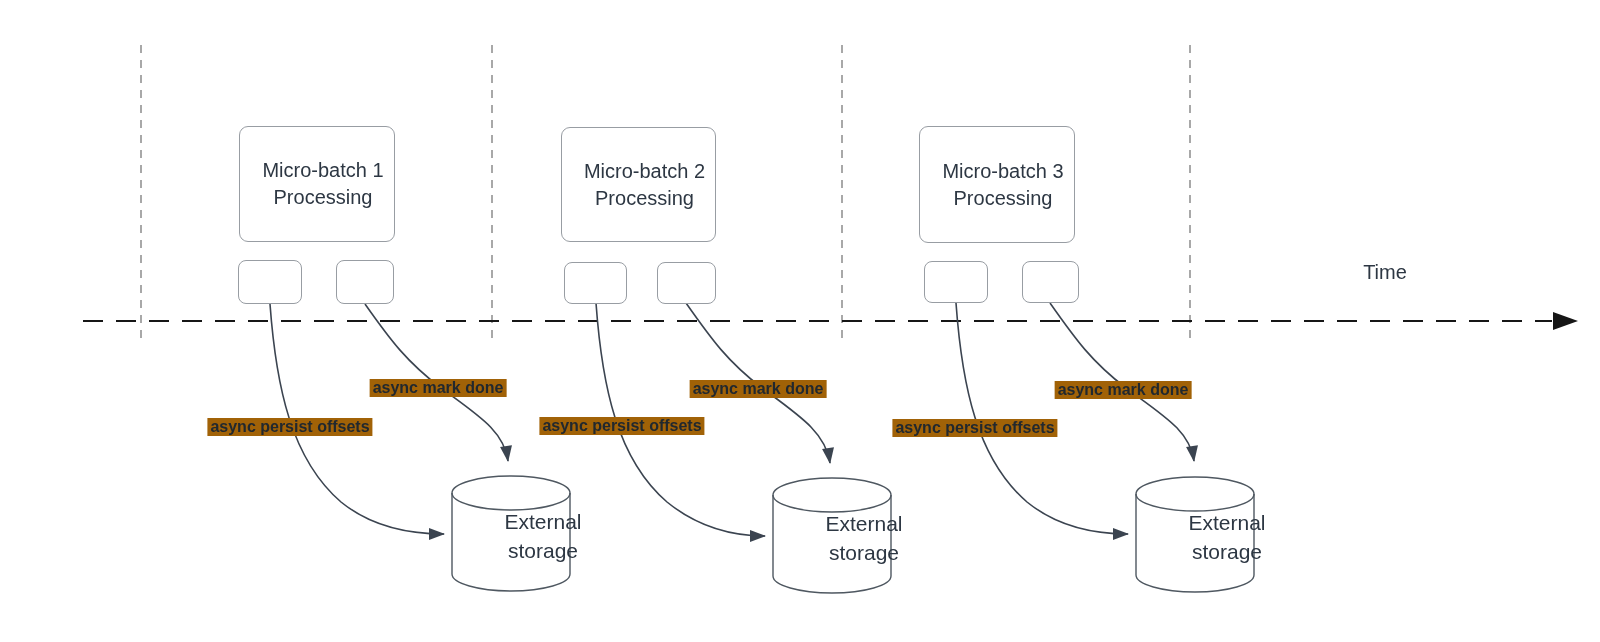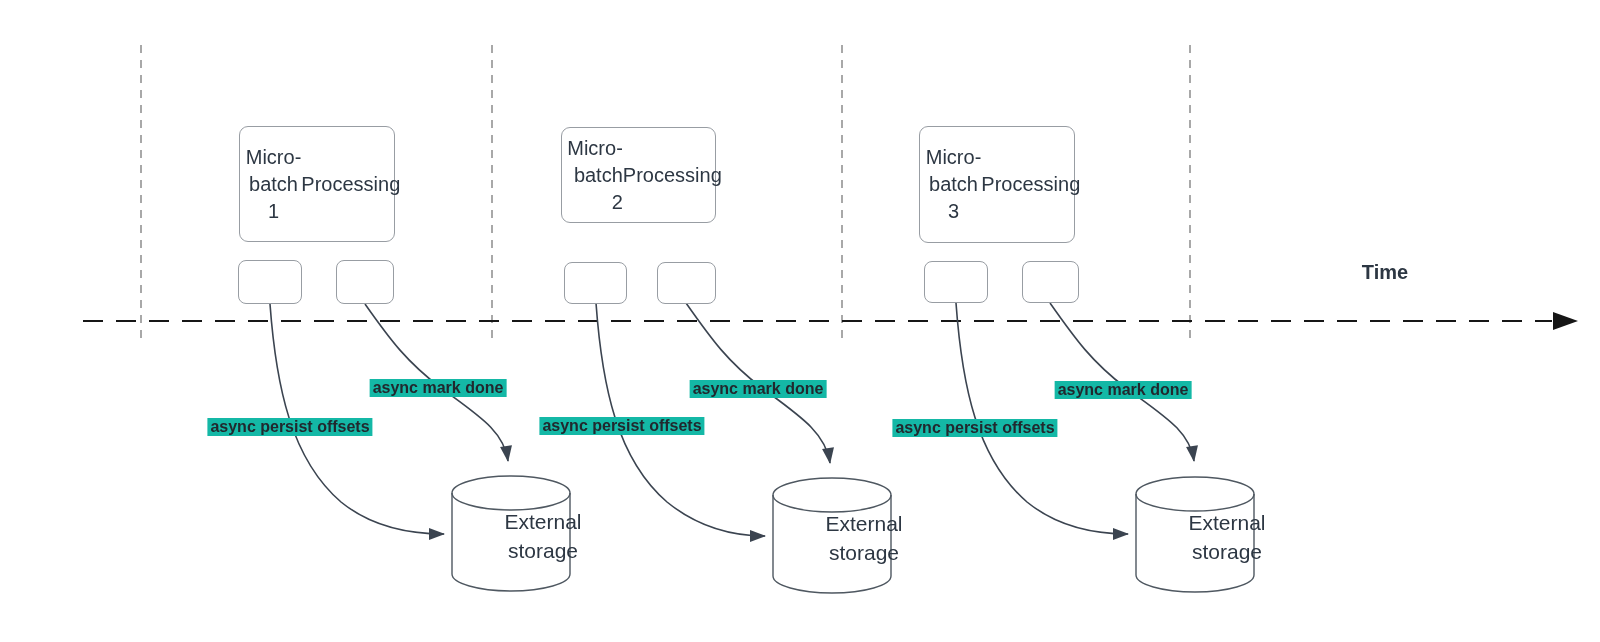--- a/index.html
+++ b/index.html
@@ -11,59 +11,58 @@
     color:#2d3743;
     overflow:hidden;
   }
   #diagram-svg{position:absolute;left:0;top:0;}
   .big-box{
     position:absolute;
     box-sizing:border-box;
     border:1.5px solid #989da3;
     border-radius:9px;
     background:#ffffff;
-    display:flex;flex-direction:row;
+    display:flex;flex-direction:column;
     align-items:center;justify-content:center;
     font-size:20px;line-height:27px;
     text-align:center;
     color:#2d3743;
     padding-left:12px;
   }
   .small-box{
     position:absolute;
     box-sizing:border-box;
     border:1.5px solid #989da3;
     border-radius:8px;
     background:#ffffff;
   }
   .edge-label{
     position:absolute;
     transform:translate(-50%,-50%);
-    background:#14b8a6;
+    background:#a16207;
     padding:0 3px;
     font-size:16px;
     font-weight:700;
     white-space:nowrap;
     color:#21282e;
   }
   .storage-label{
     position:absolute;
     width:118px;
     text-align:center;
     font-size:21px;line-height:29px;
     color:#2d3743;
     margin-left:32px;
   }
   .time-label{
     position:absolute;
     transform:translate(-50%,-50%);
     font-size:20px;
     color:#2d3743;
     white-space:nowrap;
-    font-weight:bold;
   }
 </style>
 </head>
 <body>
 
 <div id="canvas">
 
   <svg id="diagram-svg" width="1600" height="642" viewBox="0 0 1600 642">
     <defs>
       <marker id="arrowhead" markerUnits="userSpaceOnUse" markerWidth="18" markerHeight="14" viewBox="0 0 18 14" refX="16" refY="7" orient="auto">
@@ -99,21 +98,21 @@
     <g>
       <path d="M1136,494 a59,17 0 0 1 118,0 v81 a59,17 0 0 1 -118,0 z" fill="#ffffff" stroke="#4f5861" stroke-width="1.4"></path>
       <path d="M1136,494 a59,17 0 0 0 118,0" fill="none" stroke="#4f5861" stroke-width="1.4"></path>
     </g>
   </svg>
 
   <div class="big-box" style="left:239px;top:126px;width:156px;height:116px;">
     <span>Micro-batch 1</span>
     <span>Processing</span>
   </div>
-  <div class="big-box" style="left:561px;top:127px;width:155px;height:96px;text-align:right;">
+  <div class="big-box" style="left:561px;top:127px;width:155px;height:115px;text-align:right;">
     <span>Micro-batch 2</span>
     <span>Processing</span>
   </div>
   <div class="big-box" style="left:919px;top:126px;width:156px;height:117px;align-items:center;">
     <span>Micro-batch 3</span>
     <span>Processing</span>
   </div>
 
   <div class="small-box" style="left:238px;top:260px;width:64px;height:44px;"></div>
   <div class="small-box" style="left:336px;top:260px;width:58px;height:44px;"></div>

